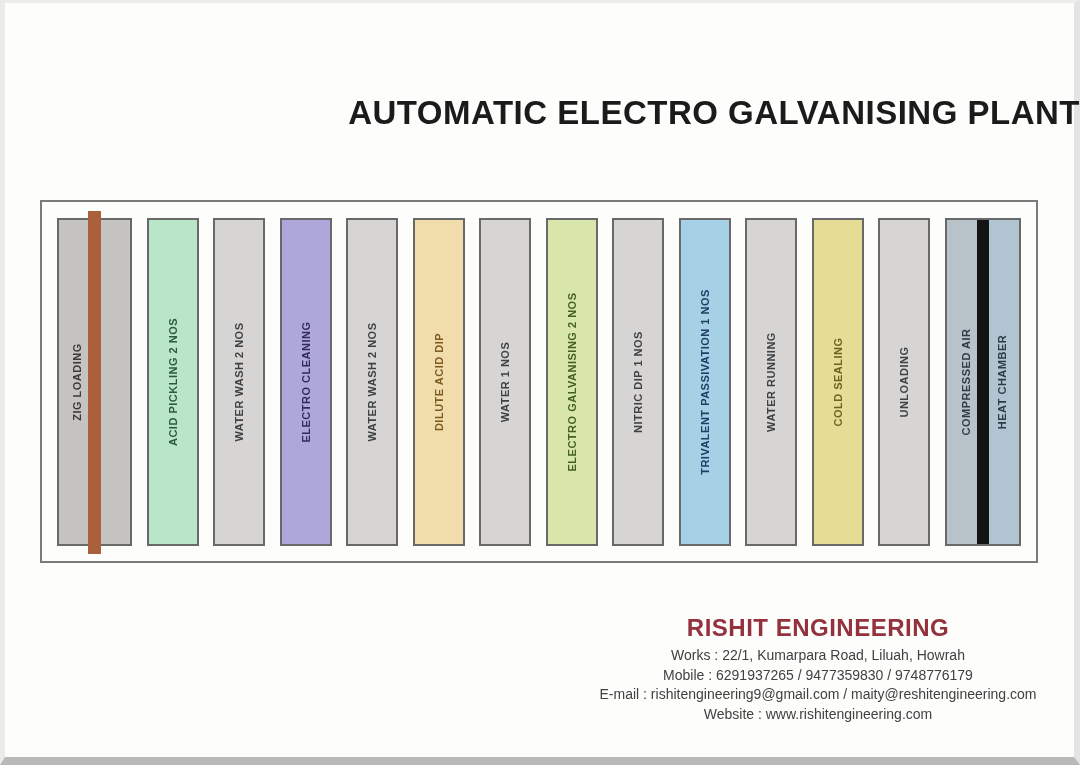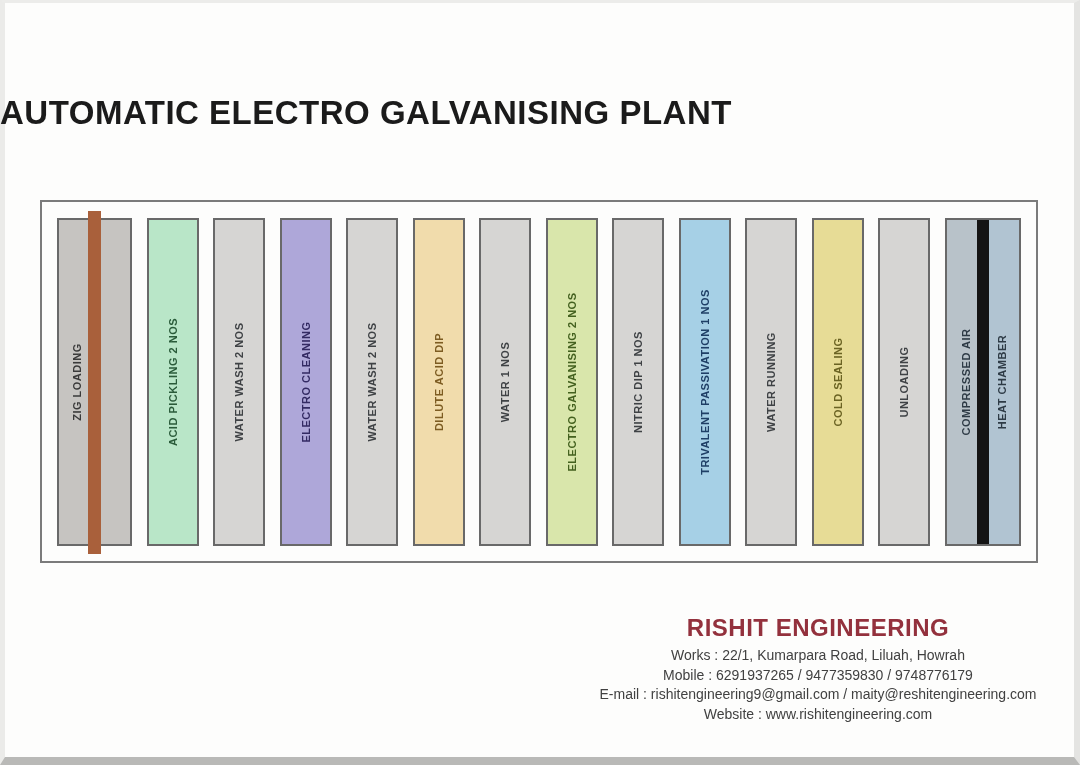--- a/index.html
+++ b/index.html
@@ -13,21 +13,21 @@
     position:absolute; inset:0;
     border-top:3px solid #ececea;
     border-left:5px solid #ebebe9;
     border-right:6px solid #e4e4e2;
     border-bottom:8px solid #b9b9b7;
     pointer-events:none;
     box-sizing:border-box;
   }
   .title {
     position:absolute; top:94px; left:0; width:1080px;
-    text-align:left;
+    text-align:right;
     font-size:33px; font-weight:bold; color:#1b1b1b;
     letter-spacing:0.5px;
   }
   .plant-box {
     position:absolute; left:40px; top:200px;
     width:998px; height:363px;
     border:2px solid #7b7b7b;
     background:#fdfdfc;
     box-sizing:border-box;
   }

